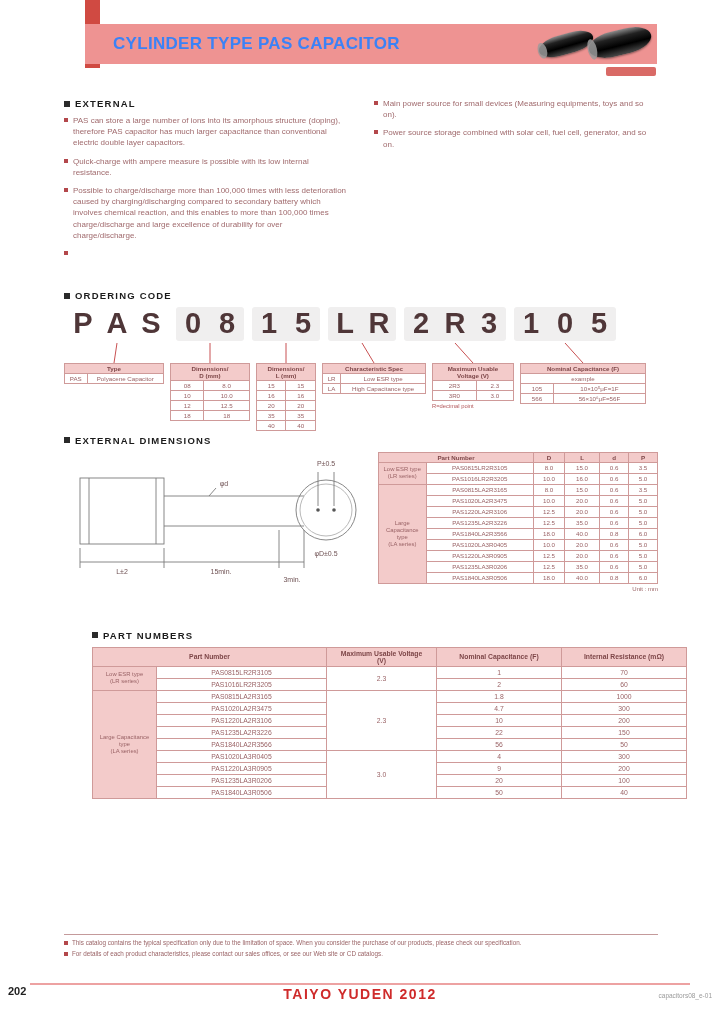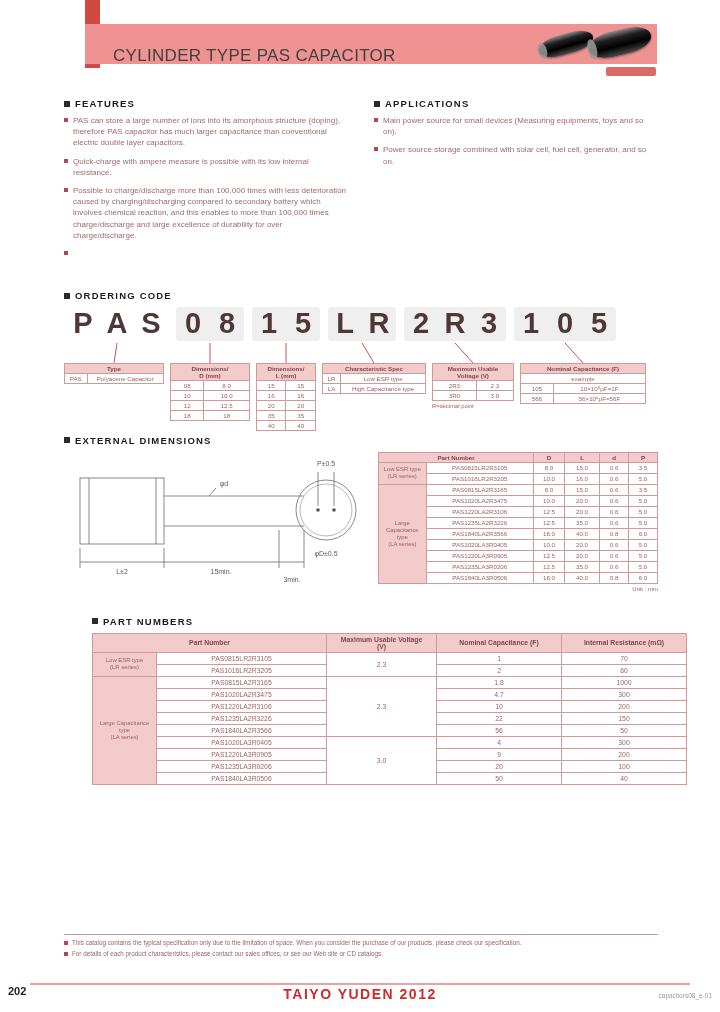--- a/index.html
+++ b/index.html
@@ -3,21 +3,21 @@
 <meta charset="utf-8">
 <style>
   * { margin:0; padding:0; box-sizing:border-box; }
   html,body { width:720px; height:1012px; background:#fff; }
   body { font-family:"Liberation Sans", sans-serif; color:#9a6366; }
   .page { position:relative; width:720px; height:1012px; background:#fff; overflow:hidden; }
 
   
   .hdr-block { position:absolute; left:85px; top:0; width:15px; height:68px; background:#d04a42; }
   .hdr-band  { position:absolute; left:85px; top:24px; width:572px; height:40px; background:#ee9392; }
-  .hdr-title { position:absolute; left:113px; top:46px; font-size:17px; font-weight:normal; color:#404040; letter-spacing:0.3px; }
+  .hdr-title { position:absolute; left:113px; top:34px; font-size:17px; font-weight:bold; color:#3b82f6; letter-spacing:0.3px; }
   .caps { position:absolute; left:536px; top:18px; width:125px; height:50px; }
   .cap { position:absolute; border-radius:45%/60%; background:linear-gradient(180deg,#8a8a8a 0%,#222 28%,#000 62%,#4a4a4a 100%); box-shadow:0 1px 2px rgba(0,0,0,.4); }
   .cap-a { width:56px; height:20px; left:2px; top:16px; transform:rotate(-16deg); }
   .cap-b { width:64px; height:25px; left:52px; top:12px; transform:rotate(-14deg); }
   .cap-end { position:absolute; left:-1px; top:8%; width:9px; height:84%; background:#9b9b9b; border-radius:50%; opacity:.85; }
   .hdr-pill { position:absolute; left:606px; top:67px; width:50px; height:9px; background:#d96a66; border-radius:2px; }
 
   
   .content { position:absolute; left:64px; top:98px; width:594px; }
   .sec-heading { display:flex; align-items:center; gap:5px; font-size:9.5px; font-weight:bold; color:#1b1b1b; letter-spacing:1.2px; margin-bottom:6px; }
@@ -47,21 +47,21 @@
   .ext-wrap { display:flex; gap:10px; }
   .drawing { width:304px; height:150px; flex:0 0 auto; }
   .ext-right { width:280px; }
   table.ext { border-collapse:collapse; font-size:6.2px; width:280px; }
   table.ext th { background:#f3cbca; color:#7d4648; font-weight:bold; border:1px solid #cf9a99; padding:1px 2px; text-align:center; }
   table.ext td { border:1px solid #cf9a99; padding:1px 2px; text-align:center; color:#9a6366; height:11px; }
   td.grp { background:#f3cbca; color:#7d4648; font-size:5.9px; line-height:1.2; }
   .unit { text-align:right; font-size:6px; color:#9a6366; margin-top:2px; }
 
   
-  .partnum { margin-top:14px;padding-left:28px; }
+  .partnum { margin-top:28px;padding-left:28px; }
   table.pnt { border-collapse:collapse; font-size:6.8px; width:594px; table-layout:fixed; }
   table.pnt th { background:#f3cbca; color:#7d4648; font-weight:bold; border:1px solid #cf9a99; padding:2px; text-align:center; }
   table.pnt td { border:1px solid #cf9a99; padding:1px 2px; text-align:center; color:#9a6366; height:12px; }
 
   
   .note-rule { position:absolute; left:64px; width:594px; top:934px; border-top:1px solid #c49a9b; }
   .fnote { position:absolute; left:64px; width:594px; font-size:6.3px; line-height:1.4; color:#9a6366; padding-left:8px; }
   .fnote .bullet { top:2px; }
   .bottom-line { position:absolute; left:30px; width:660px; top:983px; height:2px; background:#eda2a2; }
   .page-num { position:absolute; left:8px; top:985px; font-size:11px; font-weight:bold; color:#1f1f1f; }
@@ -87,32 +87,28 @@
       </div>
   </div>
   <div class="hdr-pill"></div>
 
   <div class="content">
 
     <div class="two-col">
       <div class="col">
         <div class="sec-heading">
           <span class="sq"></span>
-          <span>FEATURES</span>
+          <span>EXTERNAL</span>
         </div>
         <p class="pitem"><span class="bullet"></span><span>PAS can store a large number of ions into its amorphous structure (doping), therefore PAS capacitor has much larger capacitance than conventional electric double layer capacitors.</span></p>
         <p class="pitem"><span class="bullet"></span><span>Quick-charge with ampere measure is possible with its low internal resistance.</span></p>
         <p class="pitem"><span class="bullet"></span><span>Possible to charge/discharge more than 100,000 times with less deterioration caused by charging/discharging compared to secondary battery which involves chemical reaction, and this enables to more than 100,000 times charge/discharge and large excellence of durability for over charge/discharge.</span></p>
         <p class="pitem"><span class="bullet"></span></p>
       </div>
       <div class="col">
-        <div class="sec-heading">
-          <span class="sq"></span>
-          <span>APPLICATIONS</span>
-        </div>
         <p class="pitem"><span class="bullet"></span><span>Main power source for small devices (Measuring equipments, toys and so on).</span></p>
         <p class="pitem"><span class="bullet"></span><span>Power source storage combined with solar cell, fuel cell, generator, and so on.</span></p>
       </div>
     </div>
 
     <div class="ordering">
       <div class="sec-heading">
         <span class="sq"></span>
         <span>ORDERING CODE</span>
       </div>

